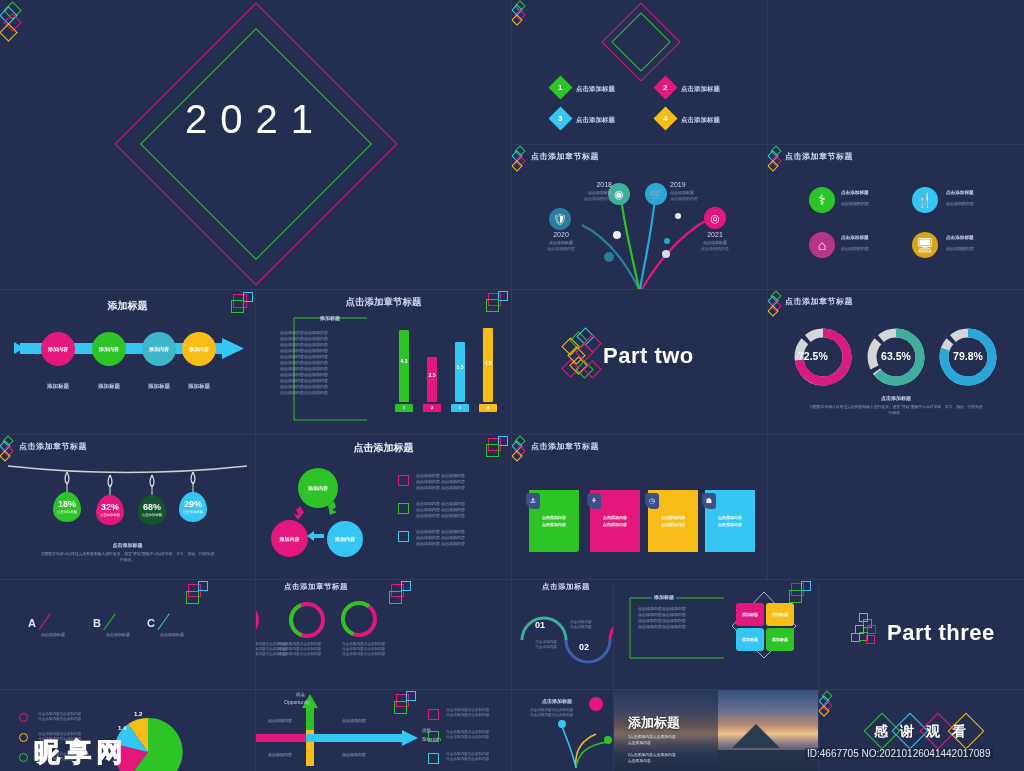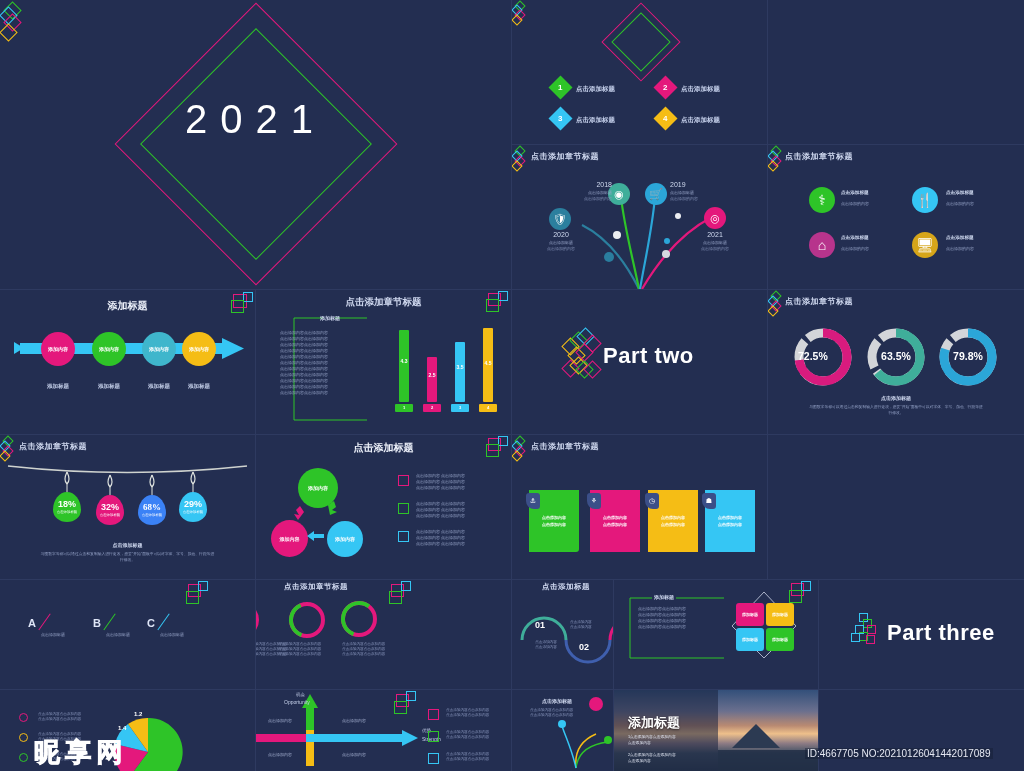--- a/index.html
+++ b/index.html
@@ -351,21 +351,21 @@
     </svg>
 
     <div class="drop" style="left:53px;top:57px;background:#2ec428;">
       <div class="pct">18%</div>
       <div class="sub">点击添加标题</div>
     </div>
     <div class="drop" style="left:96px;top:60px;background:#e4187c;">
       <div class="pct">32%</div>
       <div class="sub">点击添加标题</div>
     </div>
-    <div class="drop" style="left:138px;top:60px;background:#3b82f6;font-family:Liberation Serif, serif;">
+    <div class="drop" style="left:138px;top:60px;background:#14532d;">
       <div class="pct">68%</div>
       <div class="sub">点击添加标题</div>
     </div>
     <div class="drop" style="left:179px;top:57px;background:#35c6f4;">
       <div class="pct">29%</div>
       <div class="sub">点击添加标题</div>
     </div>
 
     <div style="position:absolute;left:0;right:0;top:107px;text-align:center;font-size:5px;font-weight:bold;color:#cfd8ef;">点击添加标题</div>
     <div style="position:absolute;left:40px;right:40px;top:116px;text-align:center;font-size:3.8px;line-height:6px;color:#93a1c6;">与图数字等都可以通过点击和复制输入进行更改，您要"开始"面板中可以对字体、字号、颜色、行距等进行修改。</div>
@@ -657,17 +657,29 @@
       <path d="M118 58 L142 34 L166 58 Z" fill="#2c3a52"></path>
       <path d="M104 60 L204 60 L204 81 L104 81 Z" fill="#1f2c44" opacity=".8"></path>
     </svg>
     <div class="photo-title" style="left:14px;top:24px;">添加标题</div>
     <div style="position:absolute;left:14px;top:44px;font-size:3.8px;color:#e4e9f5;line-height:6px;">1点击添加内容点击添加内容</div>
     <div style="position:absolute;left:14px;top:50px;font-size:3.8px;color:#e4e9f5;line-height:6px;">点击添加内容</div>
     <div style="position:absolute;left:14px;top:62px;font-size:3.8px;color:#e4e9f5;line-height:6px;">2点击添加内容点击添加内容</div>
     <div style="position:absolute;left:14px;top:68px;font-size:3.8px;color:#e4e9f5;line-height:6px;">点击添加内容</div>
   </div>
 
+  <div class="slide" style="left:819px;top:690px;width:205px;height:81px;">
+    <div class="dia" style="left:4px;top:2px;width:8px;height:8px;border-color:#2ec428;"></div>
+    <div class="dia" style="left:1px;top:7px;width:8px;height:8px;border-color:#35c6f4;"></div>
+    <div class="dia" style="left:4px;top:12px;width:8px;height:8px;border-color:#e4187c;"></div>
+    <div class="dia" style="left:1px;top:17px;width:8px;height:8px;border-color:#f5bd15;"></div>
+
+    <div class="cover-dia" style="left:50px;top:28px;width:26px;height:26px;border-color:#2ec428;"></div>
+    <div class="cover-dia" style="left:78px;top:28px;width:26px;height:26px;border-color:#35c6f4;"></div>
+    <div class="cover-dia" style="left:106px;top:28px;width:26px;height:26px;border-color:#e4187c;"></div>
+    <div class="cover-dia" style="left:134px;top:28px;width:26px;height:26px;border-color:#f5bd15;"></div>
+    <div class="thanks" style="left:55px;top:33px;">感谢观看</div>
+  </div>
 
   <div class="wm-logo" style="left:34px;top:735px;">昵 享 网</div>
   <div class="idtext" style="left:805px;top:748px;background:rgba(20,28,52,.45);padding:0 2px;">ID:4667705 NO:20210126041442017089</div>
 
 </div>
 
 </body></html>

